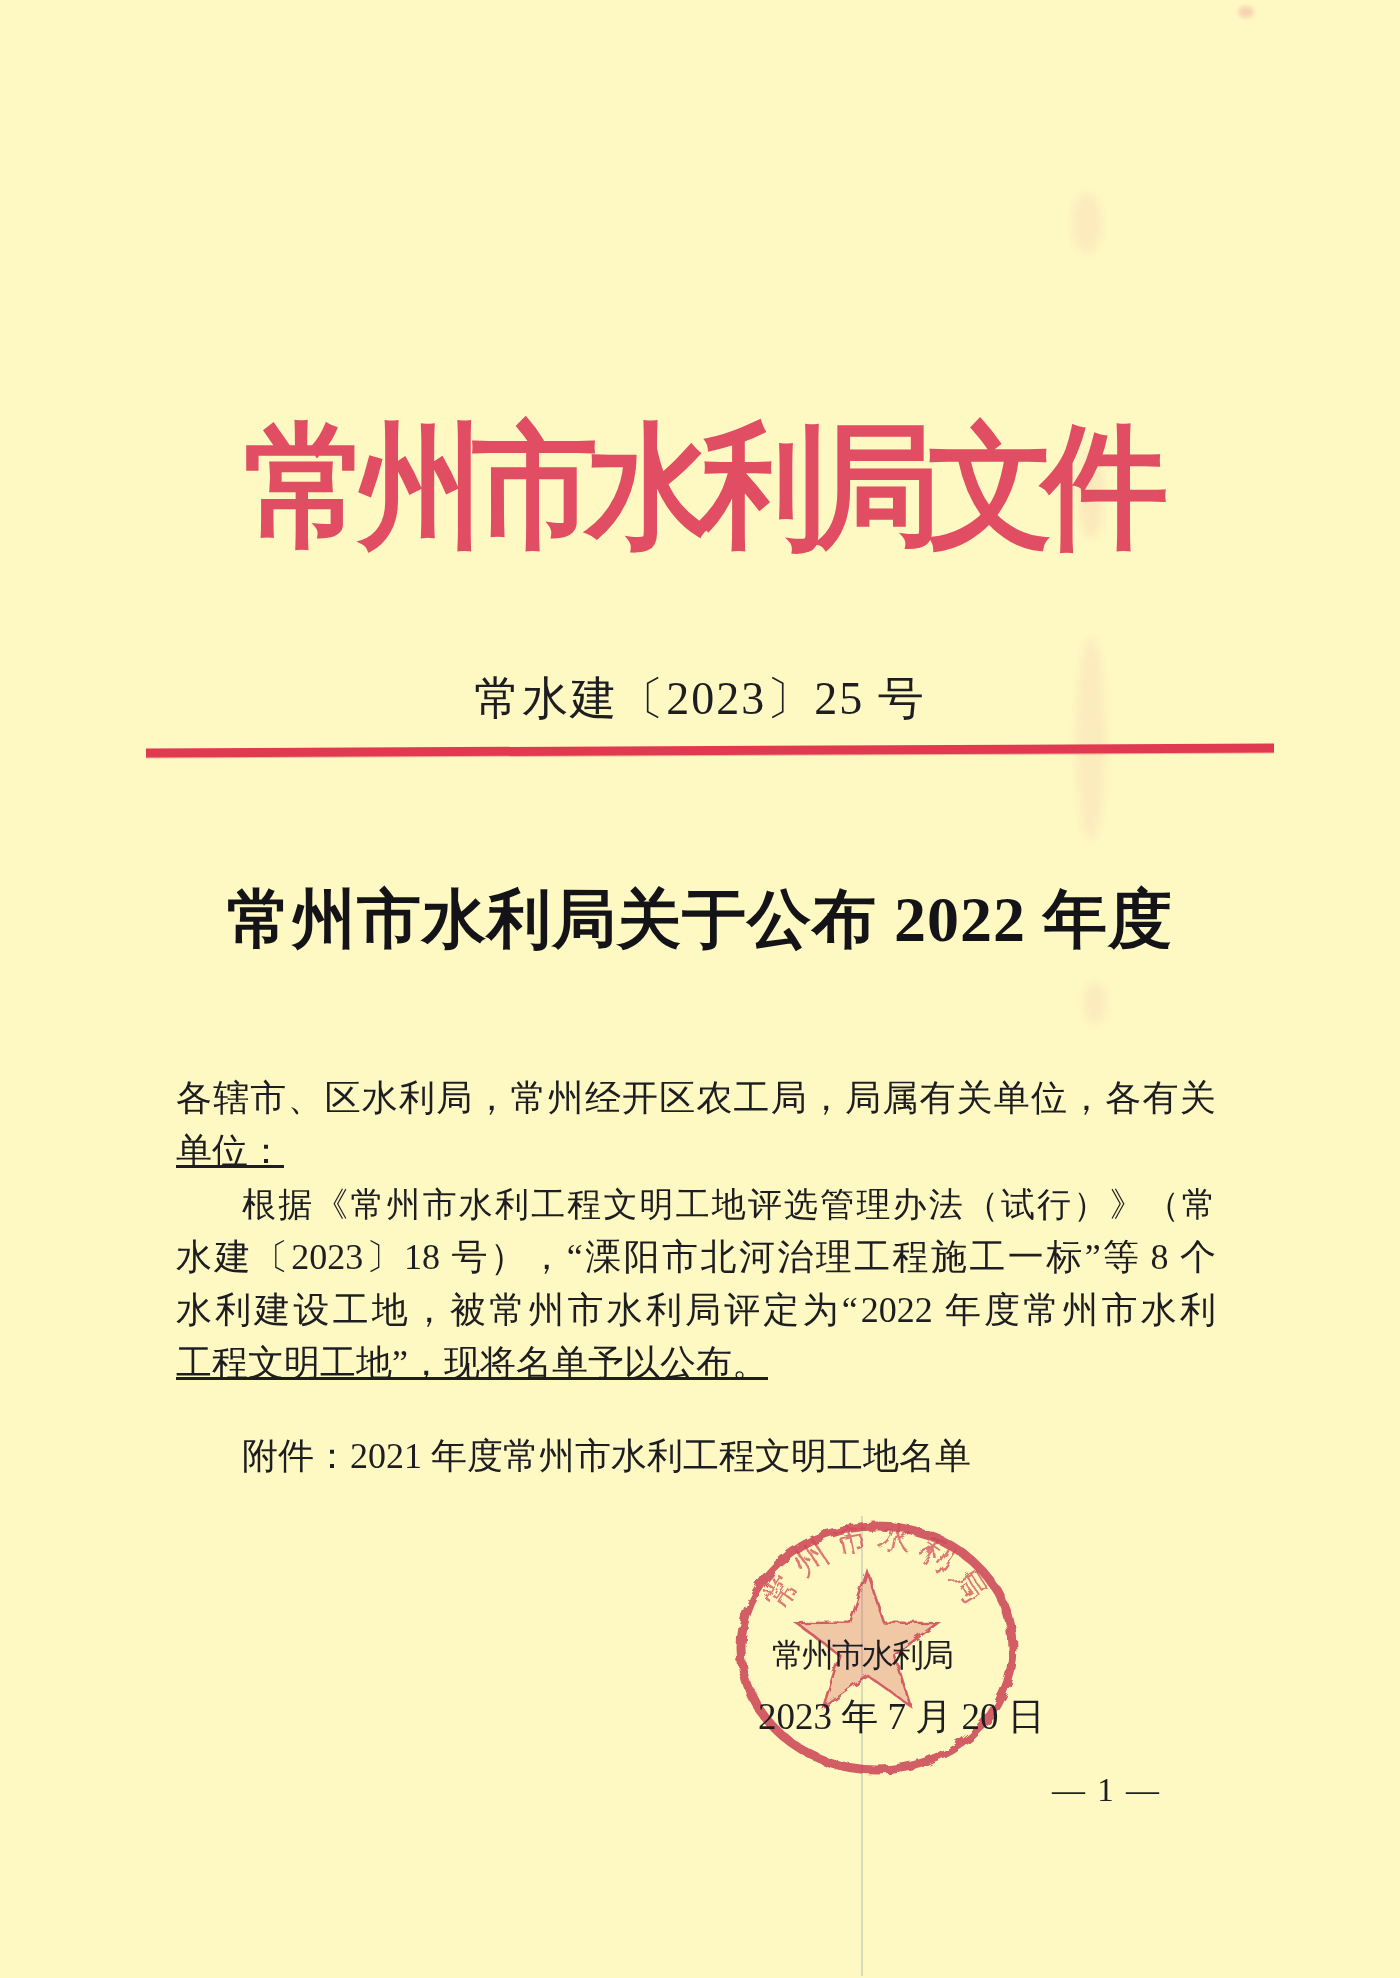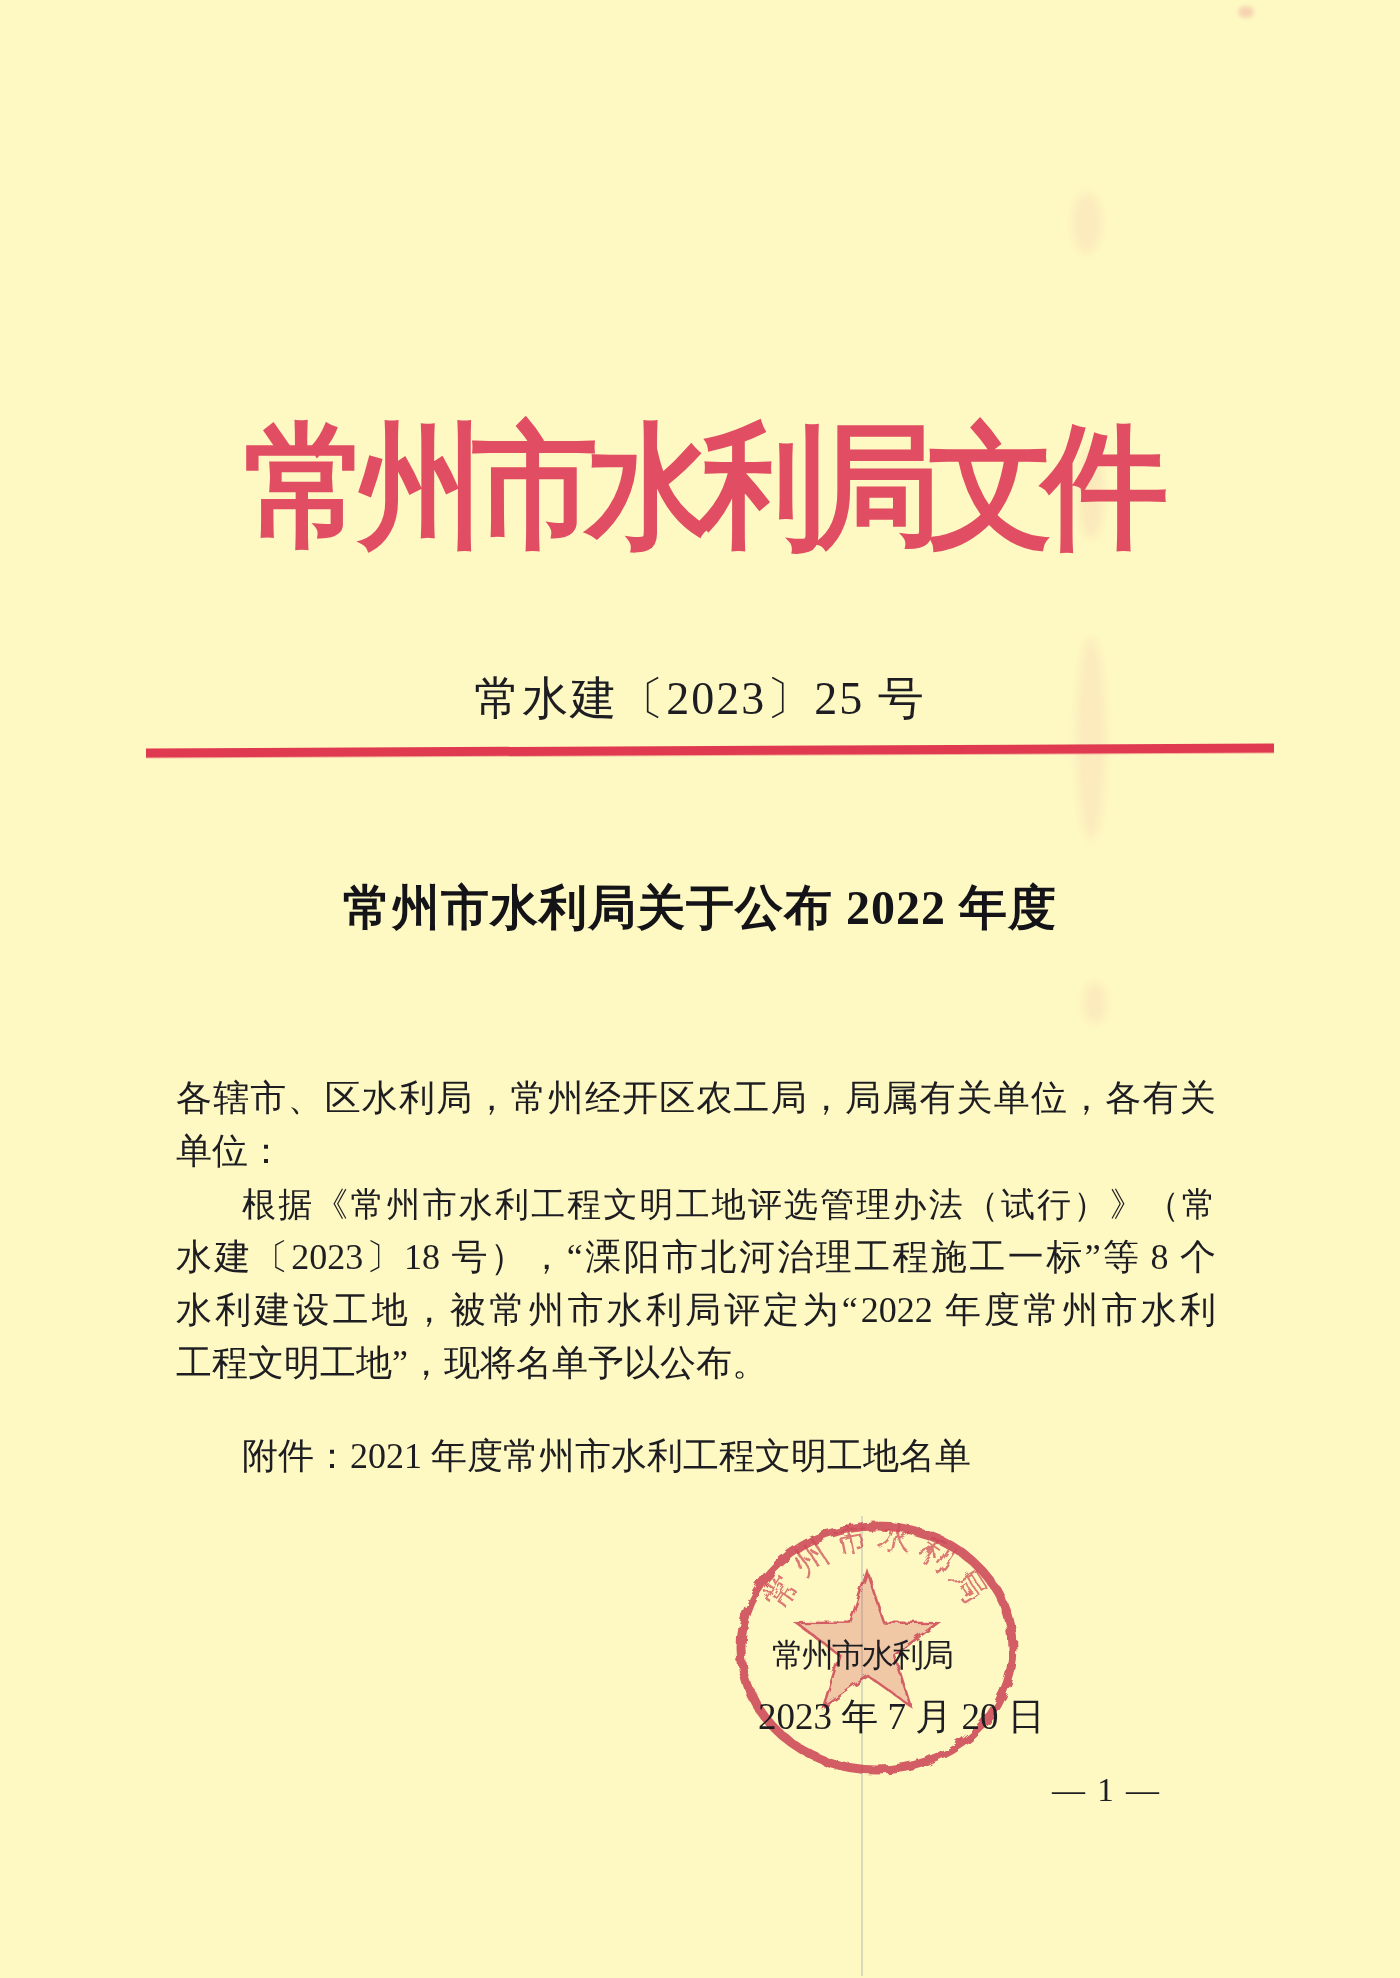--- a/index.html
+++ b/index.html
@@ -40,37 +40,37 @@
     position:absolute;left:146px;top:746px;
     width:1128px;height:9px;
     background:var(--rule-red);
     transform:rotate(-0.25deg);
     box-shadow:0 1px 0 rgba(224,58,80,.35);
   }
   
   .notice-title{
     position:absolute;left:0;width:100%;
     text-align:center;
-    font-size:48px;font-weight:bold;
+    font-size:64px;font-weight:bold;
     letter-spacing:1px;color:#141418;
     white-space:nowrap;
   }
   .notice-title.l1{top:876px;}
   .notice-title.l2{top:956px;}
   
   .body-block{
     position:absolute;left:176px;top:1072px;width:1040px;
     font-size:36px;line-height:53px;color:var(--ink);
   }
   .body-line{height:53px;}
   .jline{display:flex;justify-content:space-between;align-items:baseline;}
   .jline span{white-space:pre;}
   .jline.indent{padding-left:66px;}
   .jline.tight{font-size:34px;}
-  .plain{white-space:nowrap;}
+  .plain{white-space:nowrap;text-decoration:underline;}
   .attachment-line{
     position:absolute;left:176px;top:1432px;width:1040px;
     padding-left:66px;box-sizing:border-box;
     font-size:36px;color:var(--ink);white-space:nowrap;
   }
   
   .seal-svg{position:absolute;left:710px;top:1498px;width:334px;height:310px;}
   .seal-ring{fill:none;stroke:var(--seal-red);stroke-width:9;opacity:.88;}
   .seal-star{fill:rgba(201,58,78,.28);stroke:rgba(201,58,78,.85);stroke-width:2.5;}
   .seal-arc-text{fill:rgba(201,58,78,.72);font-size:33px;letter-spacing:7px;

